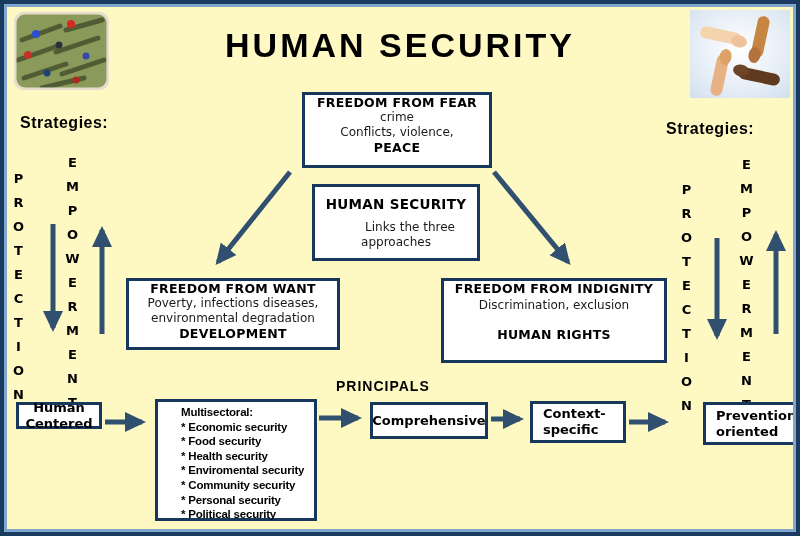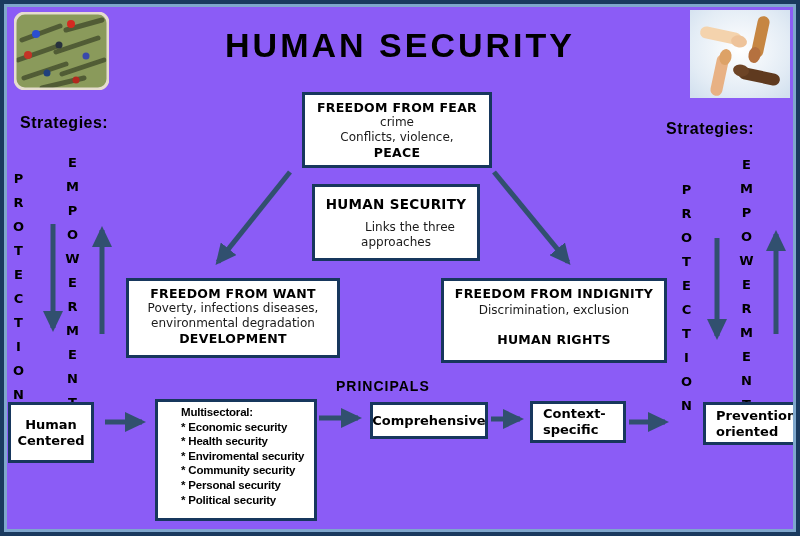--- a/index.html
+++ b/index.html
@@ -1,18 +1,18 @@
 <!DOCTYPE html>
 <html><head>
 <meta charset="utf-8">
 <style>
   html,body{margin:0;padding:0;background:#fff;}
   .canvas{
     position:relative;width:800px;height:536px;overflow:hidden;
-    background:#8b5cf6;
+    background:#fef9c3;
     border:4px solid #1a3a5f;box-sizing:border-box;
     font-family:"DejaVu Sans","Liberation Sans",sans-serif;color:#000;
   }
   .frame-inner{position:absolute;inset:0;border:3px solid #7fa7cd;pointer-events:none;z-index:5;}
   .arrows{position:absolute;left:0;top:0;width:792px;height:528px;z-index:1;pointer-events:none;}
   .title{
     position:absolute;left:0;top:22px;width:792px;text-align:center;
     font-family:"Liberation Sans",sans-serif;font-weight:bold;font-size:34px;
     letter-spacing:3px;color:#000;
   }
@@ -27,21 +27,21 @@
   .s-right{left:662px;top:116px;}
   .vert{
     position:absolute;writing-mode:vertical-rl;text-orientation:upright;
     font-family:"DejaVu Sans",sans-serif;font-weight:bold;font-size:13px;
     letter-spacing:9px;line-height:1;color:#000;
   }
   .box{
     position:absolute;background:#fff;border:3px solid #17375d;
     box-sizing:border-box;z-index:2;text-align:center;
   }
-  .b-title{font-weight:bold;font-size:12.5px;letter-spacing:.3px;padding-top:5px;}
+  .b-title{font-weight:bold;font-size:12.5px;letter-spacing:.3px;}
   .b-line{font-size:12px;line-height:15px;color:#1a1a1a;}
   .b-footer{font-weight:bold;font-size:12.5px;letter-spacing:.3px;}
   .principals{
     position:absolute;left:332px;top:374px;
     font-family:"Liberation Sans",sans-serif;font-weight:bold;font-size:14px;letter-spacing:1px;
   }
   .small-box{display:flex;align-items:center;justify-content:center;
     font-weight:bold;font-size:13px;line-height:16px;}
   .left-align{justify-content:flex-start;text-align:left;padding-left:10px;}
   .multi{
@@ -158,42 +158,43 @@
     <div class="b-line">Conflicts, violence,</div>
     <div class="b-footer">PEACE</div>
   </div>
 
   <div class="box" style="left:308px;top:180px;width:168px;height:77px;">
     <div class="b-title" style="font-size:13.5px;padding-top:9px;">HUMAN SECURITY</div>
     <div class="b-line" style="margin-top:8px;margin-left:28px;">Links the three</div>
     <div class="b-line">approaches</div>
   </div>
 
-  <div class="box" style="left:122px;top:274px;width:214px;height:80px;">
+  <div class="box" style="left:122px;top:274px;width:214px;height:72px;">
     <div class="b-title">FREEDOM FROM WANT</div>
     <div class="b-line">Poverty, infections diseases,</div>
     <div class="b-line">environmental degradation</div>
     <div class="b-footer">DEVELOPMENT</div>
   </div>
 
   <div class="box" style="left:437px;top:274px;width:226px;height:85px;">
     <div class="b-title">FREEDOM FROM INDIGNITY</div>
     <div class="b-line" style="margin-top:2px;">Discrimination, exclusion</div>
     <div class="b-footer" style="margin-top:14px;">HUMAN RIGHTS</div>
   </div>
 
   <div class="principals">PRINCIPALS</div>
 
-  <div class="box small-box" style="left:4px;top:398px;width:86px;height:61px;">
+  <div class="box small-box" style="left:12px;top:398px;width:86px;height:27px;">
     <span>Human Centered</span>
   </div>
 
   <div class="box multi" style="left:151px;top:395px;width:162px;height:122px;">
     <div>Multisectoral:</div>
     <div>* Economic security</div>
+    <div>* Food security</div>
     <div>* Health security</div>
     <div>* Enviromental security</div>
     <div>* Community security</div>
     <div>* Personal security</div>
     <div>* Political security</div>
   </div>
 
   <div class="box small-box left-align" style="left:526px;top:397px;width:96px;height:42px;">
     <span>
       <span>Context-</span><br>

